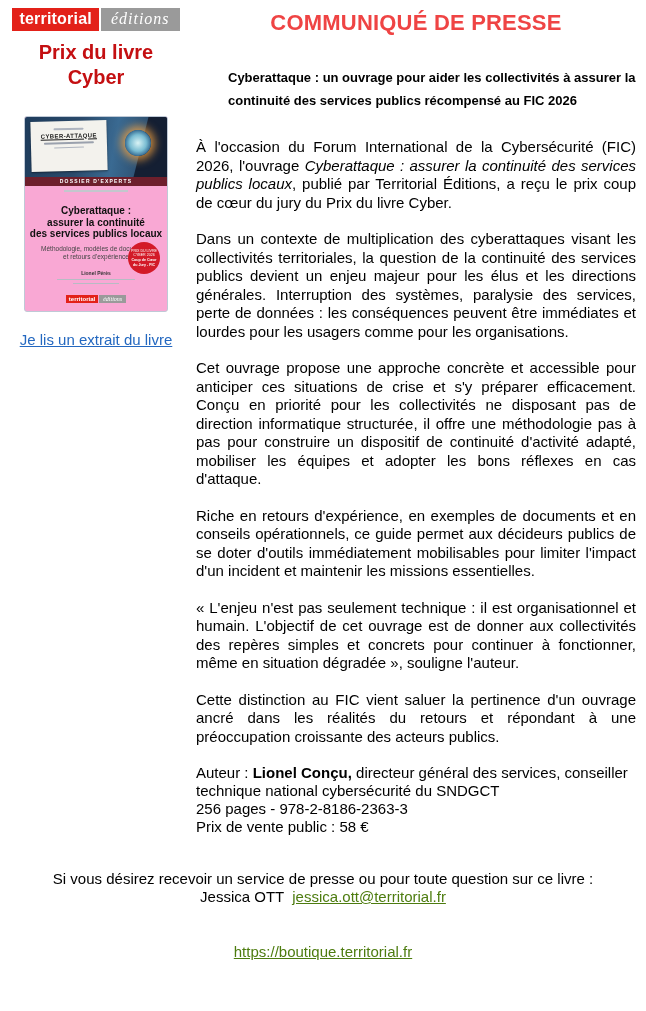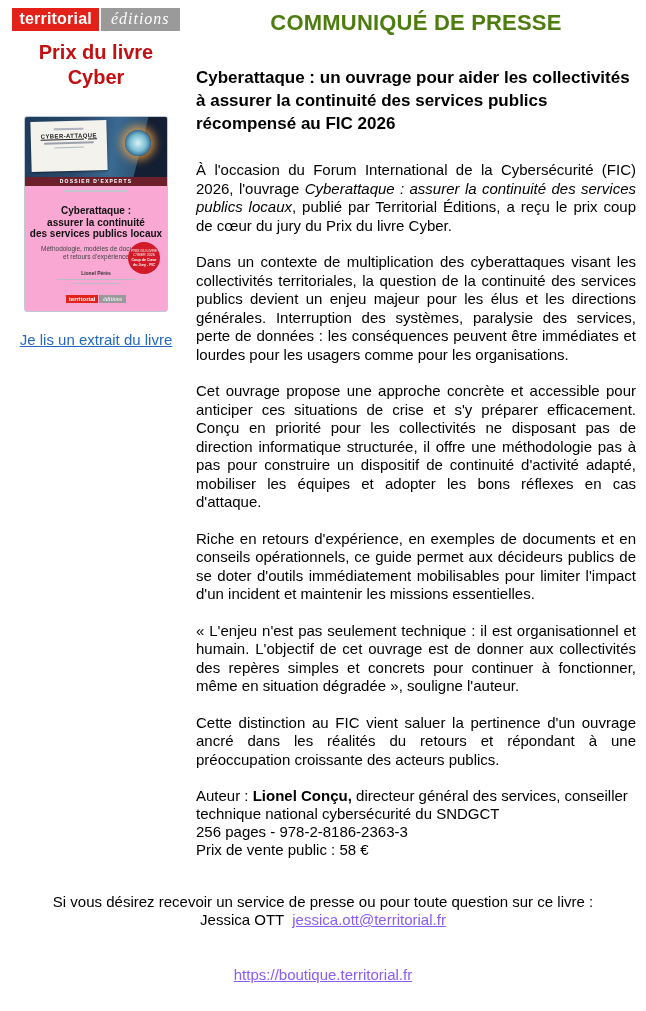--- a/index.html
+++ b/index.html
@@ -36,30 +36,30 @@
   .cover-author-name { font-size: 5px; font-weight: bold; color: #333; }
   .author-line { width: 78px; height: 1.5px; background: #b7bcc4; margin: 2.5px auto; }
   .author-line.short { width: 46px; }
   .cover-logo { position: absolute; left: 0; right: 0; bottom: 8px; display: flex; justify-content: center; }
   .cover-logo .mini-red { background: #e32119; color: #fff; font-weight: bold; font-size: 6px; padding: 1px 3px; }
   .cover-logo .mini-gray { background: #9a9a9a; color: #fff; font-family: "Liberation Serif", serif; font-style: italic; font-size: 6px; padding: 1px 4px; margin-left: 1px; }
 
   .excerpt-link { display: inline-block; margin-top: 19px; font-size: 15px; color: #2468c0; text-decoration: underline; cursor: pointer; }
 
   
-  .press-title { text-align: center; color: #4d7c0f; font-weight: bold; font-size: 22px; letter-spacing: .2px; margin: 2px 0 30px; }
-  .article-heading { font-size: 17px; font-weight: bold; line-height: 23px; margin-bottom: 26px; }
+  .press-title { text-align: center; color: #ef4444; font-weight: bold; font-size: 22px; letter-spacing: .2px; margin: 2px 0 30px; }
+  .article-heading { font-size: 13px; font-weight: bold; line-height: 23px; margin-bottom: 26px; margin-left: 32px; }
   .para { font-size: 15px; line-height: 18.5px; text-align: justify; margin-bottom: 18px; }
   .para i { font-style: italic; }
   .author-block { font-size: 15px; line-height: 18px; margin-top: 18px; }
   .author-block b { font-weight: bold; }
 
   
   .contact { text-align: center; font-size: 15px; line-height: 18px; margin-top: 34px; }
-  .contact .email-link, .shop-link { color: #8b5cf6; text-decoration: underline; cursor: pointer; }
+  .contact .email-link, .shop-link { color: #4d7c0f; text-decoration: underline; cursor: pointer; }
   .contact-line2 { margin-top: 0; }
   .contact-name { margin-right: 8px; }
   .shop { text-align: center; margin-top: 37px; font-size: 15px; }
 </style>
 </head>
 <body>
 
 <div class="page">
   <div class="columns">
 

